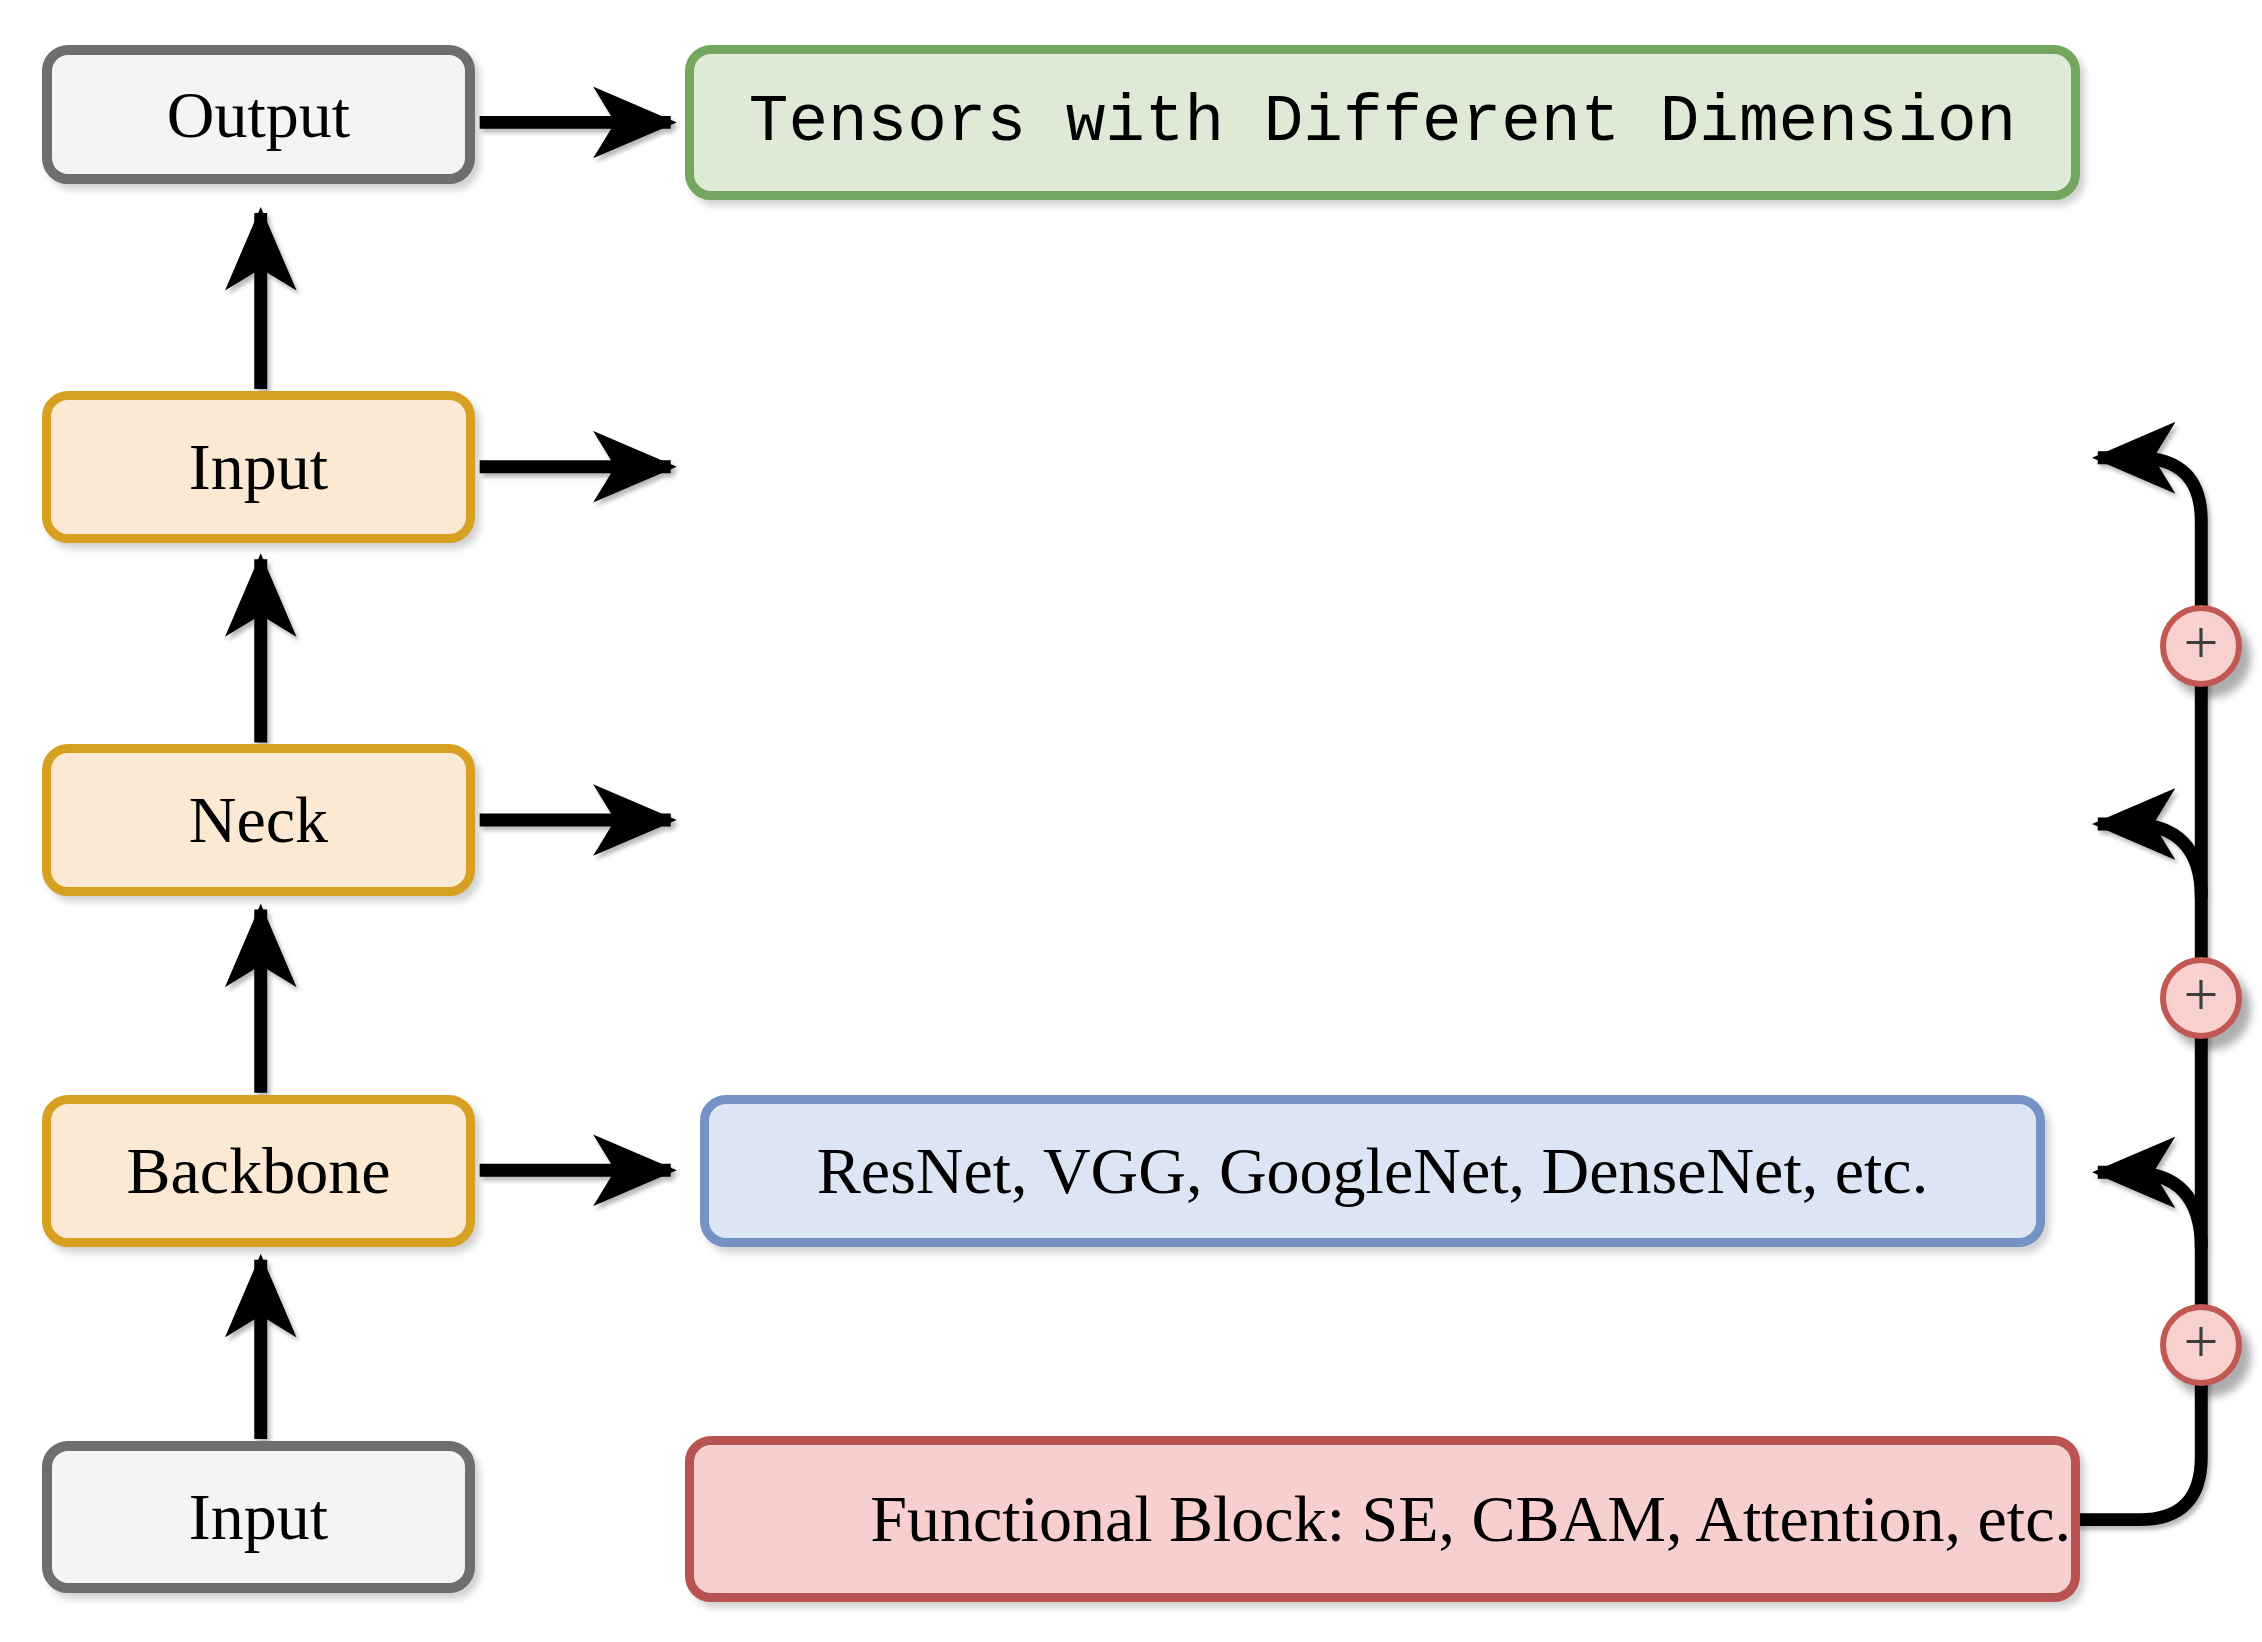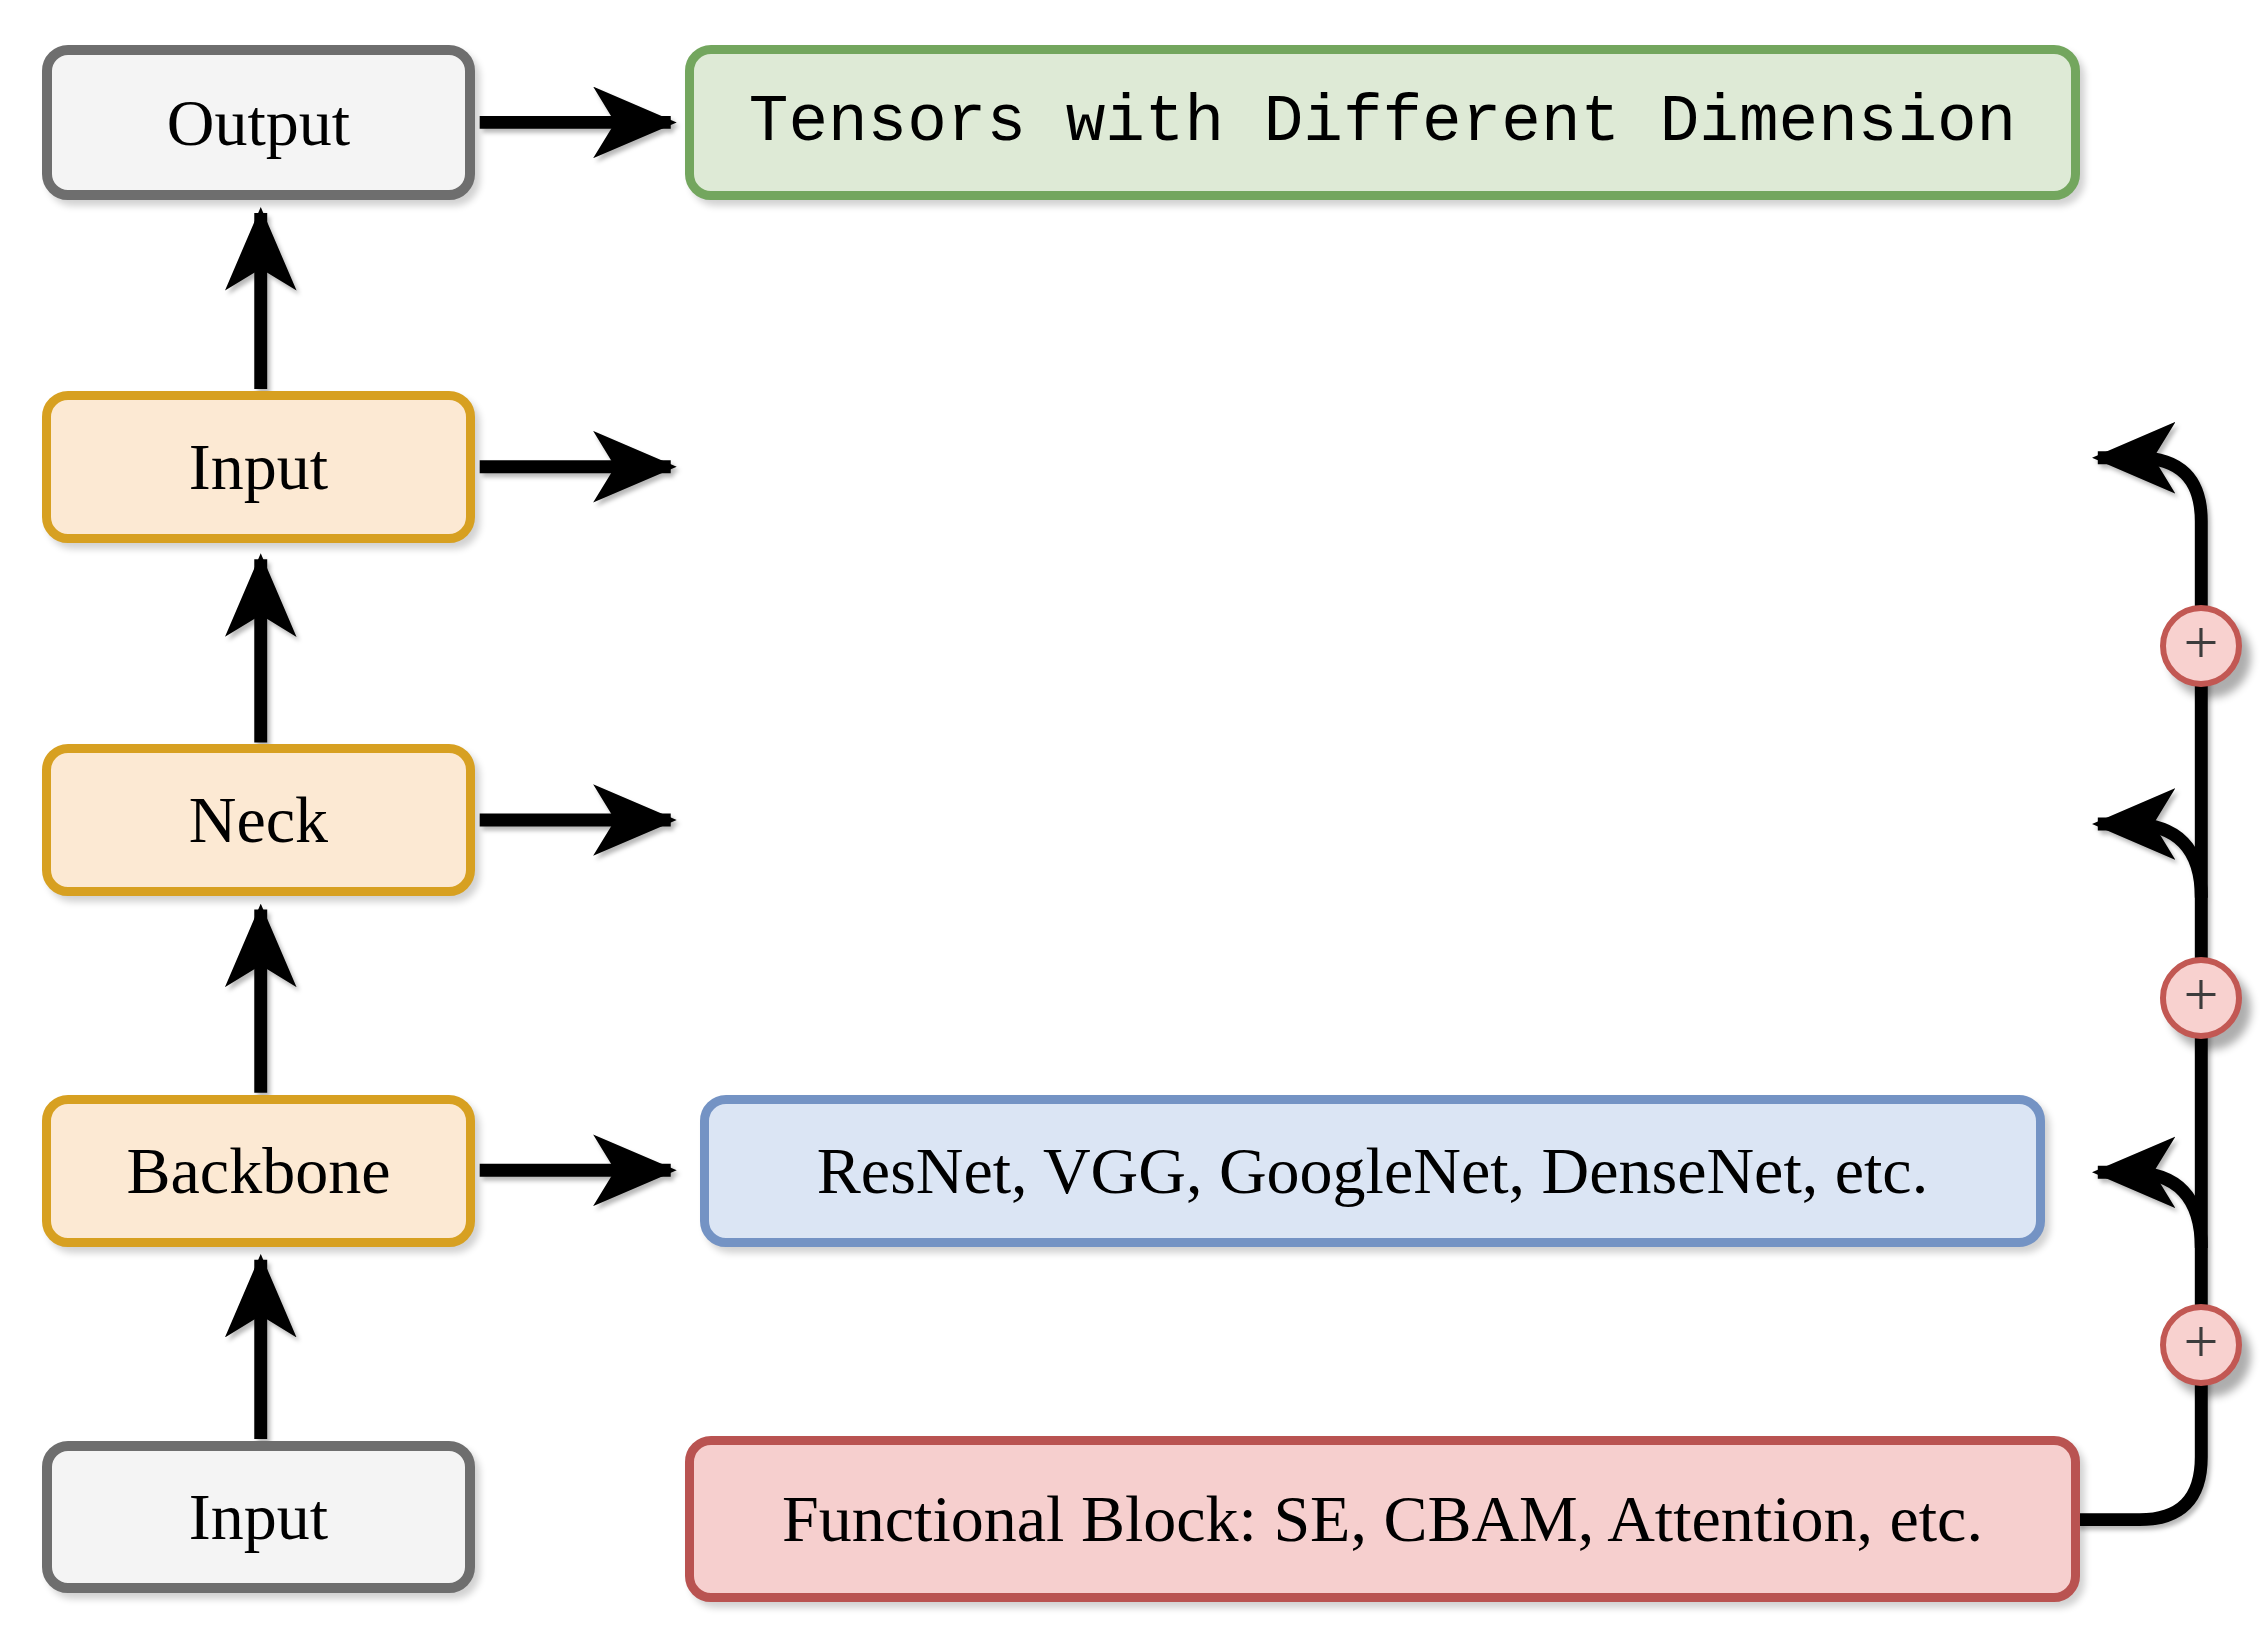--- a/index.html
+++ b/index.html
@@ -25,21 +25,21 @@
     position:absolute; box-sizing:border-box;
     display:flex; align-items:center; justify-content:center;
     border-radius:26px; white-space:nowrap;
     font-size:66px; line-height:1; color:var(--text);
     box-shadow:5px 6px 7px rgba(0,0,0,0.18);
   }
   .io{background:var(--io-fill); border:10px solid var(--io-border);}
   .stage{background:var(--stage-fill); border:9px solid var(--stage-border);}
   .tensor{background:var(--tensor-fill); border:9px solid var(--tensor-border);font-family:Liberation Mono, monospace;}
   .detail{background:var(--detail-fill); border:9px solid var(--detail-border);}
-  .functional{background:var(--functional-fill); border:9px solid var(--functional-border);}
+  .functional{background:var(--functional-fill); border:9px solid var(--functional-border);justify-content:flex-end;}
   .plus{
     position:absolute; box-sizing:border-box; width:82px; height:82px;
     border-radius:50%; background:var(--plus-fill); border:6px solid var(--plus-border);
     display:flex; align-items:center; justify-content:center;
     font-size:62px; line-height:1; color:var(--plus-sign);
     box-shadow:9px 11px 9px rgba(0,0,0,0.32);
   }
   .plus span{transform:translateY(-4px);}
 </style>
 </head>
@@ -62,21 +62,21 @@
     <path class="conn" d="M 482 123 L 674 123" marker-end="url(#arrowhead)"></path>
     <path class="conn" d="M 482 469 L 674 469" marker-end="url(#arrowhead)"></path>
     <path class="conn" d="M 482 824 L 674 824" marker-end="url(#arrowhead)"></path>
     <path class="conn" d="M 482 1176 L 674 1176" marker-end="url(#arrowhead)"></path>
 
     <path class="conn" d="M 2086 1527 L 2150 1527 Q 2212 1527 2212 1464 L 2212 524 Q 2212 460 2148 460 L 2108 460" marker-end="url(#arrowhead)"></path>
     <path class="conn" d="M 2212 1254 Q 2212 1178 2140 1178 L 2108 1178" marker-end="url(#arrowhead)"></path>
     <path class="conn" d="M 2212 902 Q 2212 828 2140 828 L 2108 828" marker-end="url(#arrowhead)"></path>
   </svg>
 
-  <div class="node io" style="left:42px; top:45px; width:433px; height:155px">
+  <div class="node io" style="left:42px; top:45px; width:433px; height:139px">
     <span>Output</span>
   </div>
   <div class="node stage" style="left:42px; top:391px; width:433px; height:152px">
     <span>Input</span>
   </div>
   <div class="node stage" style="left:42px; top:744px; width:433px; height:152px">
     <span>Neck</span>
   </div>
   <div class="node stage" style="left:42px; top:1095px; width:433px; height:152px">
     <span>Backbone</span>

